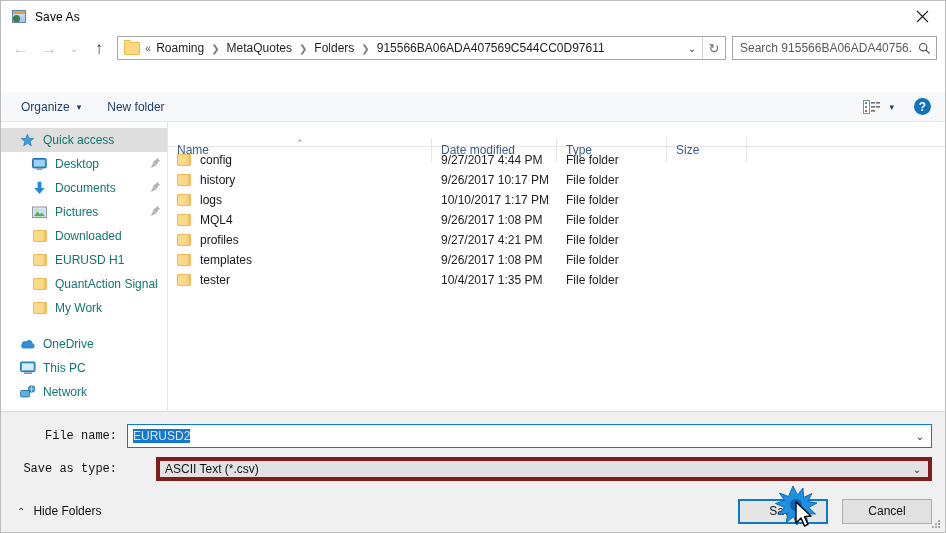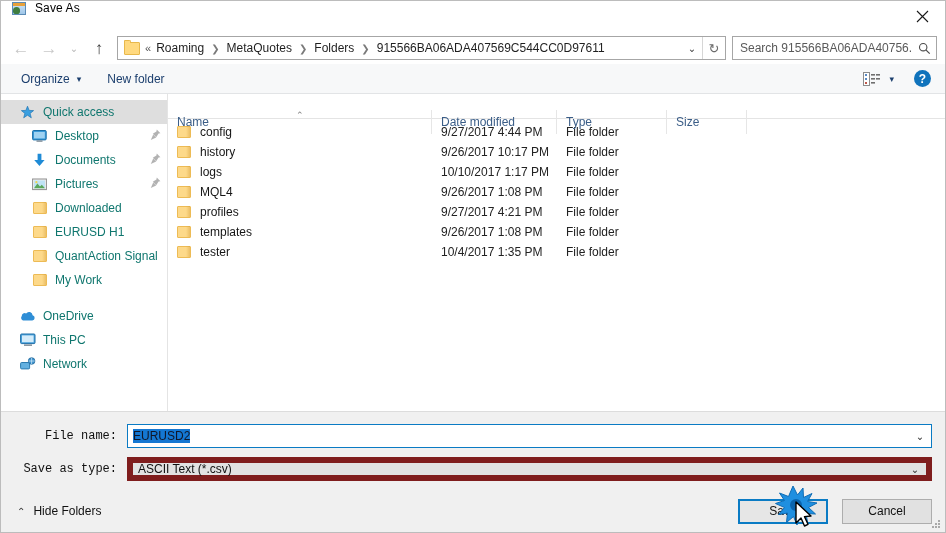--- a/index.html
+++ b/index.html
@@ -19,21 +19,21 @@
     display: flex;
     flex-direction: column;
   }
 
   
   .titlebar {
     height: 31px;
     flex: 0 0 31px;
     background: #ffffff;
     display: flex;
-    align-items: flex-start;
+    align-items: center;
     position: relative;
   }
   .title-icon {
     width: 16px; height: 16px;
     margin-left: 10px; margin-right: 8px;
     position: relative;
     flex: 0 0 16px;
   }
   .title-icon .sheet {
     position: absolute; left: 1px; top: 1px;
@@ -180,20 +180,21 @@
   
   .toolbar {
     height: 30px;
     flex: 0 0 30px;
     background: #f7f8f9;
     border-bottom: 1px solid #e2e4e6;
     display: flex;
     align-items: center;
     padding: 0 8px 0 14px;
     box-sizing: border-box;
+    margin-top: 28px;
   }
   .tb-item {
     font-size: 12px;
     color: #1c3f6e;
     display: flex;
     align-items: center;
     height: 22px;
     padding: 0 6px;
   }
   .tb-caret {
@@ -371,33 +372,34 @@
     display: flex;
     align-items: center;
     min-width: 0;
   }
   .combo.filename {
     background: #ffffff;
     border: 1px solid #0a7bc4;
   }
   .combo.filetype {
     background: #e2e2e2;
-    border: 6px solid #7f1d1d;
+    border: 4px solid #7f1d1d;
+    margin-left: 29px;
   }
   .combo-value {
     flex: 1 1 auto;
     font-size: 12px;
     padding-left: 5px;
     color: #111;
     white-space: nowrap;
     overflow: hidden;
   }
   .combo.filename .combo-value span.sel {
     background: #1477d2;
-    color: #0f172a;
+    color: #e5e5e5;
     padding: 1px 0;
   }
   .combo-chev {
     width: 22px;
     flex: 0 0 22px;
     display: flex; align-items: center; justify-content: center;
     color: #2e2e2e;
     font-size: 10px;
   }
 

